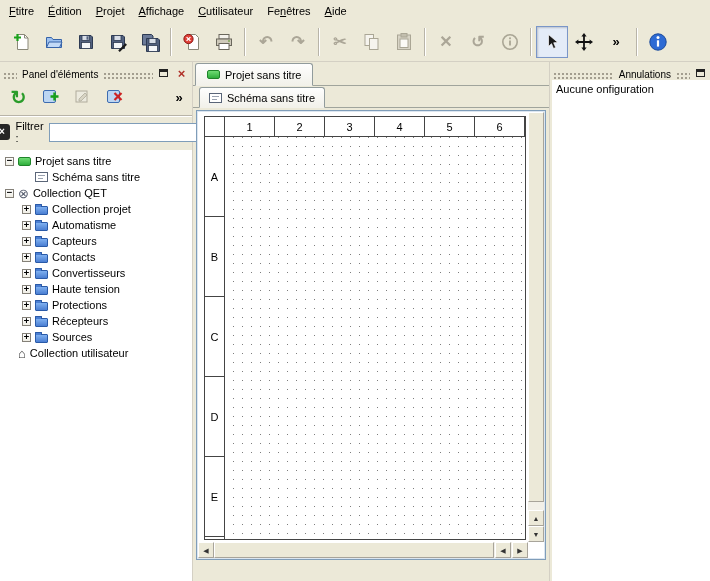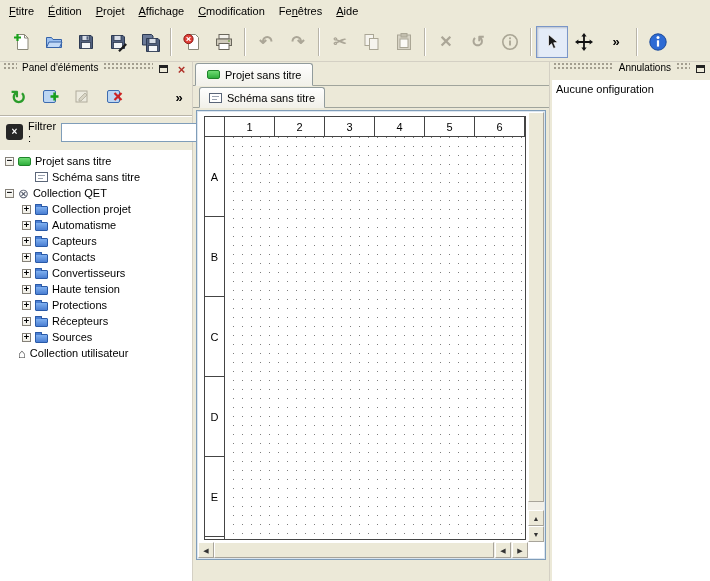--- a/index.html
+++ b/index.html
@@ -40,39 +40,39 @@
   .g-chevron::before{ content: "»"; }
   .g-chevron { color: #000; font-size: 13px; font-weight: bold; }
   .g-reload::before { content: "↻"; }
   .g-reload { color: #2a9c2a; font-size: 19px; font-weight: bold; }
 
   
   .dock-left  { position: absolute; left: 0;   top: 62px; width: 193px; height: 519px;
                 border-right: 1px solid #d4d0c4; }
   .dock-right { position: absolute; left: 549px; top: 62px; width: 180px; height: 519px;
                 border-left: 1px solid #d4d0c4; }
-  .dock-titlebar { height: 18px; display: flex; align-items: flex-start; padding: 0 3px; gap: 3px; }
+  .dock-titlebar { height: 18px; display: flex; align-items: flex-end; padding: 0 3px; gap: 3px; }
   .dock-title { font-size: 10px; white-space: nowrap; padding: 0 2px; }
   .grip { height: 8px;
           background-image: radial-gradient(circle, #a39e8f 1px, transparent 1.4px);
           background-size: 4px 4px; }
   .grip.fixed { width: 14px; flex: none; }
   .grip.fill  { flex: 1; }
   .dock-btn { width: 15px; height: 14px; display: flex; align-items: center;
               justify-content: center; flex: none; }
   .ico-float { width: 9px; height: 8px; border: 1px solid #222; border-top-width: 3px; }
   .ico-close::before { content: "×"; font-size: 13px; font-weight: bold; color: #b03028; line-height: 1; }
 
   
   .lp-tools { height: 34px; display: flex; align-items: center; gap: 5px; padding: 0 5px; }
   .lp-btn { width: 27px; height: 27px; display: flex; align-items: center;
             justify-content: center; flex: none; }
   .lp-overflow { margin-left: auto; width: 16px; }
   .lp-sep { height: 2px; border-top: 1px solid #b8b4a8; border-bottom: 1px solid #fff; margin: 1px 0 0; }
-  .filter-row { height: 30px; display: flex; align-items: center; gap: 5px; padding: 0 6px; }
+  .filter-row { height: 30px; display: flex; align-items: center; gap: 5px; padding: 0 6px; justify-content: center; }
   .filter-clear { width: 17px; height: 16px; background: #262626; border-radius: 3px;
                   display: flex; align-items: center; justify-content: center; flex: none; }
   .filter-clear::before { content: "×"; color: #fff; font-size: 10px; font-weight: bold; line-height: 1; }
   .filter-input { flex: 1; height: 19px; border: 1px solid #7f9db9; background: #fff;
                   font: 11px "Liberation Sans", sans-serif; padding: 0 3px; }
 
   .tree { position: absolute; left: 0; top: 88px; right: 0; bottom: 0;
           background: #fff; overflow: hidden; padding-top: 3px; }
   .trow { height: 16px; display: flex; align-items: center; gap: 4px; padding-left: 5px; }
   .trow.lvl1 { padding-left: 22px; }
@@ -183,21 +183,21 @@
       <span>rojet</span>
     </div>
   <div class="menu-item">
       <span></span>
       <span class="mkey">A</span>
       <span>ffichage</span>
     </div>
   <div class="menu-item">
       <span></span>
       <span class="mkey">C</span>
-      <span>modification</span>
+      <span>utilisateur</span>
     </div>
   <div class="menu-item">
       <span>Fe</span>
       <span class="mkey">n</span>
       <span>êtres</span>
     </div>
   <div class="menu-item">
       <span></span>
       <span class="mkey">A</span>
       <span>ide</span>

